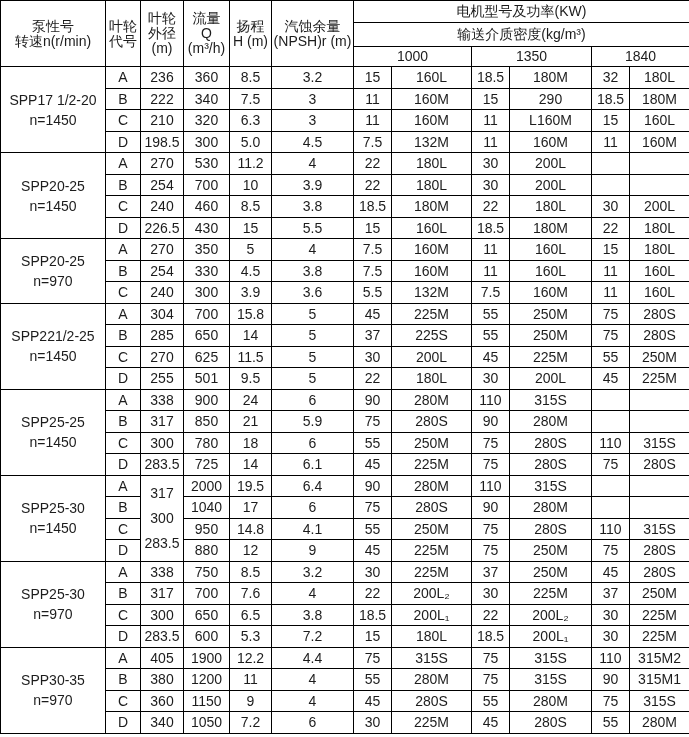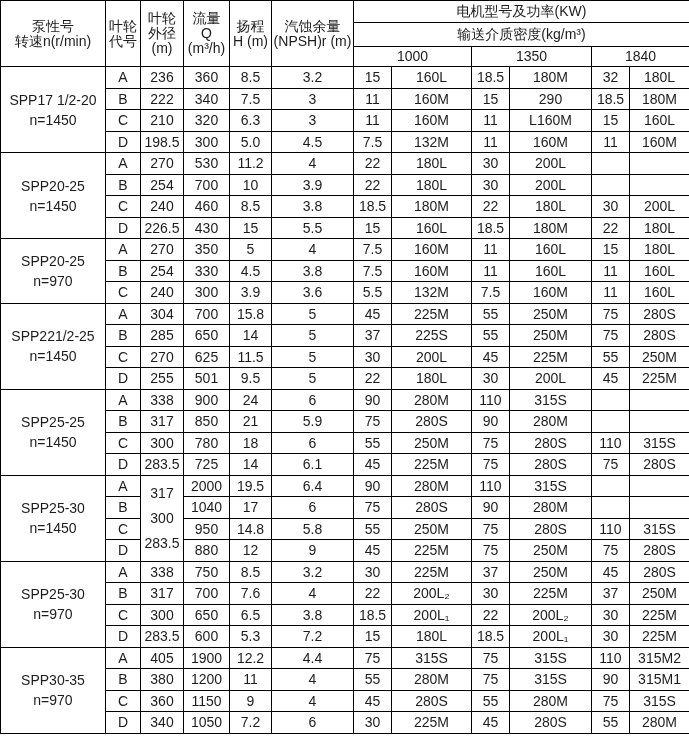--- a/index.html
+++ b/index.html
@@ -371,21 +371,21 @@
           <td>280S</td>
           <td>90</td>
           <td>280M</td>
           <td></td>
           <td></td>
         </tr>
         <tr>
           <td>C</td>
           <td>950</td>
           <td>14.8</td>
-          <td>5.8</td>
+          <td>4.1</td>
           <td>55</td>
           <td>250M</td>
           <td>75</td>
           <td>280S</td>
           <td>110</td>
           <td>315S</td>
         </tr>
         <tr>
           <td>D</td>
           <td>880</td>

